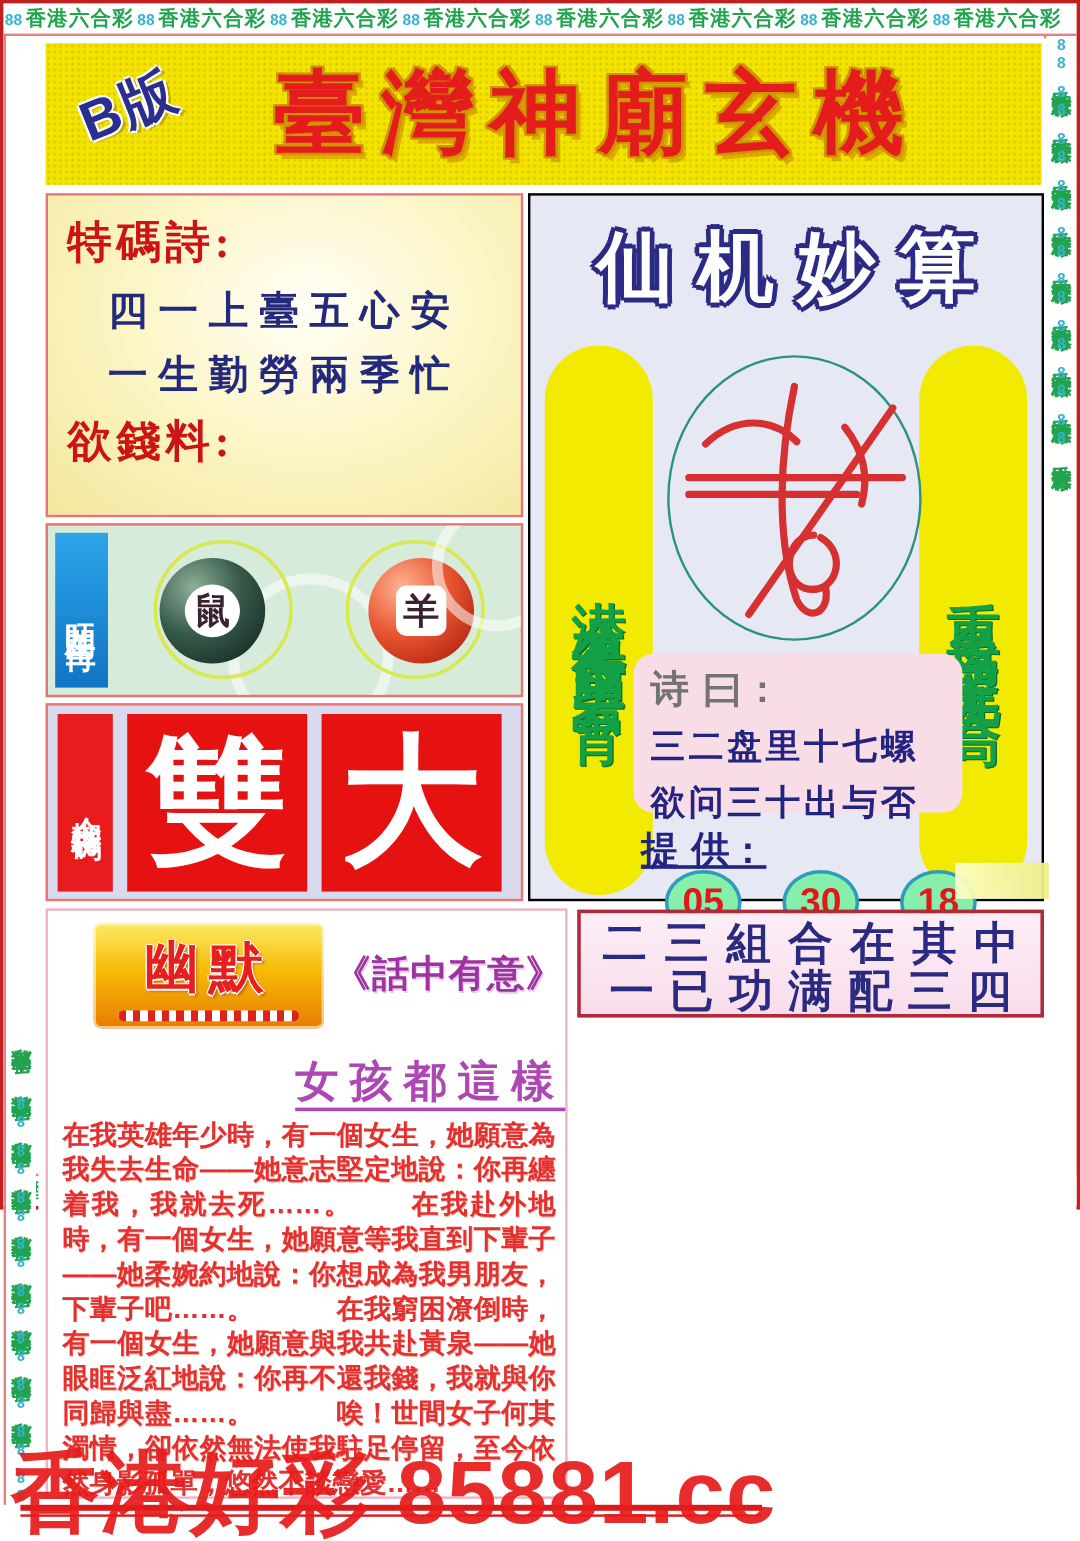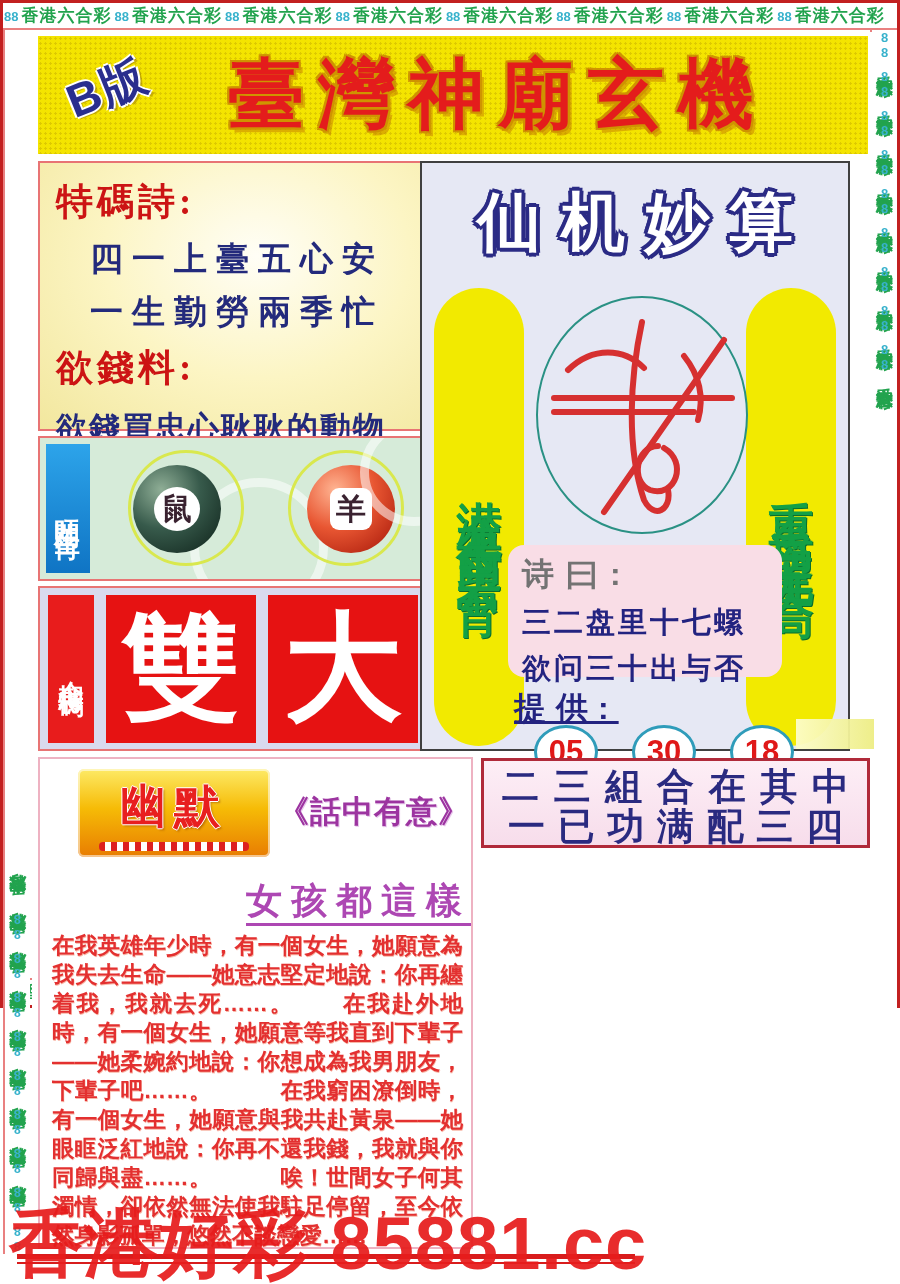--- a/index.html
+++ b/index.html
@@ -88,41 +88,41 @@
   .humor-series { position:absolute; left:238px; top:32px; font-size:31px; font-weight:900; color:#9c34a0; letter-spacing:1px;
     text-shadow:1px 1px 0 #e8c8ec; white-space:nowrap; }
   .humor-title { position:absolute; left:0; top:118px; width:100%; text-align:right;
     font-size:36px; font-weight:900; color:#ad47b3; letter-spacing:9px; }
   .humor-title span { border-bottom:3px solid #ad47b3; padding-bottom:2px; }
   .humor-body { position:absolute; left:12px; top:172px; width:411px;
     font-size:22.5px; line-height:29px; font-weight:700; color:#e33030; text-align:justify;
     text-shadow:0.6px 0.6px 0 #f8b8a8; }
 
   
-  .oracle-panel { position:absolute; left:388px; top:129px; width:430px; height:590px;
-    border:2px solid #404040; background:#e6e8f4; }
+  .oracle-panel { position:absolute; left:408px; top:129px; width:430px; height:590px;
+    border:2px solid #000000; background:#e6e8f4; }
   .oracle-title { position:absolute; left:0; top:16px; width:100%; text-align:center;
     font-size:64px; font-weight:900; color:#fff; letter-spacing:20px; text-indent:20px;
     text-shadow:4px 0 #2b2b85,-4px 0 #2b2b85,0 4px #2b2b85,0 -4px #2b2b85,3px 3px #2b2b85,-3px -3px #2b2b85,3px -3px #2b2b85,-3px 3px #2b2b85; }
   .pill { position:absolute; top:125px; width:90px; height:458px; background:#f2ea00; border-radius:46px;
     display:flex; align-items:center; justify-content:center; }
   .pill-left { left:12px; }
   .pill-right { right:12px; }
   .pill-text { writing-mode:vertical-rl; text-orientation:upright; font-size:45px; font-weight:900;
     font-family:"Liberation Serif", serif; color:#13a046; letter-spacing:15px;
     text-shadow:1px 1px 0 #0a6e2e; }
   .oracle-circle { position:absolute; left:114px; top:133px; width:212px; height:238px;
     border:2px solid #2a9184; border-radius:50%; }
   .oracle-poem { position:absolute; left:86px; top:382px; width:274px; height:132px; background:#f9dde6;
     border-radius:16px; padding:8px 14px; }
   .oracle-poem-head { font-size:32px; font-weight:900; color:#737373; letter-spacing:12px; }
   .oracle-poem-line { font-size:29px; font-weight:900; color:#232380; letter-spacing:3px; margin-top:6px; white-space:nowrap; }
   .provide { position:absolute; left:92px; top:524px; font-size:32px; font-weight:900; color:#232380; letter-spacing:10px;text-decoration:underline; }
   .num-row { position:absolute; left:112px; top:562px; display:flex; gap:34px; }
-  .num-ball { width:64px; height:54px; border:3px solid #2f9cba; border-radius:50%; background:#ffffff;
+  .num-ball { width:64px; height:54px; border:3px solid #2f9cba; border-radius:50%; background:#86efac;
     display:flex; align-items:center; justify-content:center; font-size:31px; font-weight:900; color:#e01818; }
 
   .highlight-strip { position:absolute; left:764px; top:687px; width:78px; height:30px;
     background:linear-gradient(90deg,#fdfdc9,#ededy 80%); background:linear-gradient(90deg,#fdfdc9,#eded84); opacity:.95; }
 
   
   .combo-box { position:absolute; left:449px; top:726px; width:389px; height:90px;
     border:3px solid #b02a3a; background:linear-gradient(180deg,#fdeef6,#f7ddeb); padding:6px 18px; }
   .combo-line { display:flex; justify-content:space-between; font-family:"Liberation Serif", serif;
     font-size:37px; font-weight:900; color:#2a2a80; line-height:40px; }
@@ -195,21 +195,20 @@
     <div class="title-box">
       <span class="edition">B版</span>
       <span class="title-main">臺灣神廟玄機</span>
     </div>
 
     <div class="poem-panel">
       <div class="poem-head">特碼詩:</div>
       <div class="poem-line poem-line2">四一上臺五心安</div>
       <div class="poem-line">一生勤勞兩季忙</div>
       <div class="poem-head material-head">欲錢料:</div>
-      <div class="material-line">欲錢買忠心耿耿的動物</div>
     </div>
 
     <div class="zodiac-panel">
       <div class="zodiac-label">旺門生肖</div>
       <div class="ring ring-rat">
         <div class="ball ball-rat">
           <span class="ball-tag tag-round">鼠</span>
         </div>
       </div>
       <div class="ring ring-goat">

